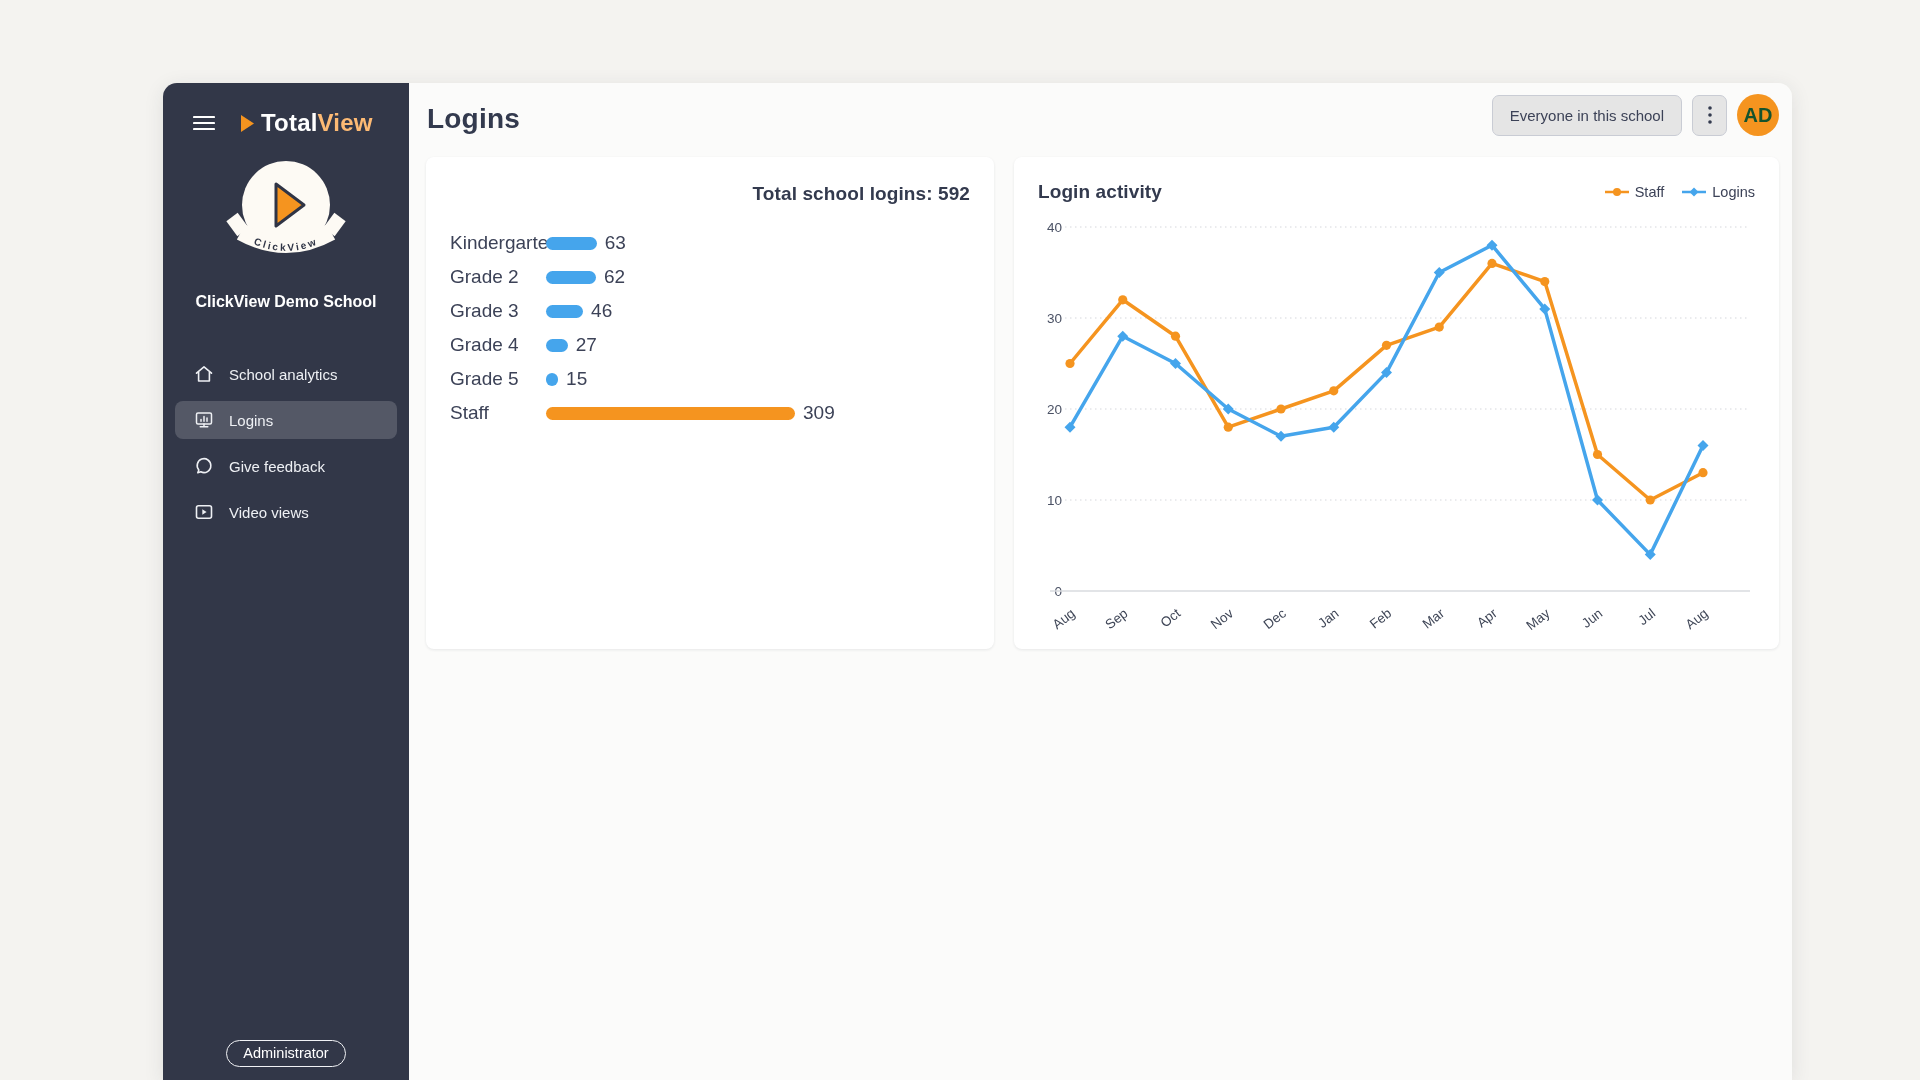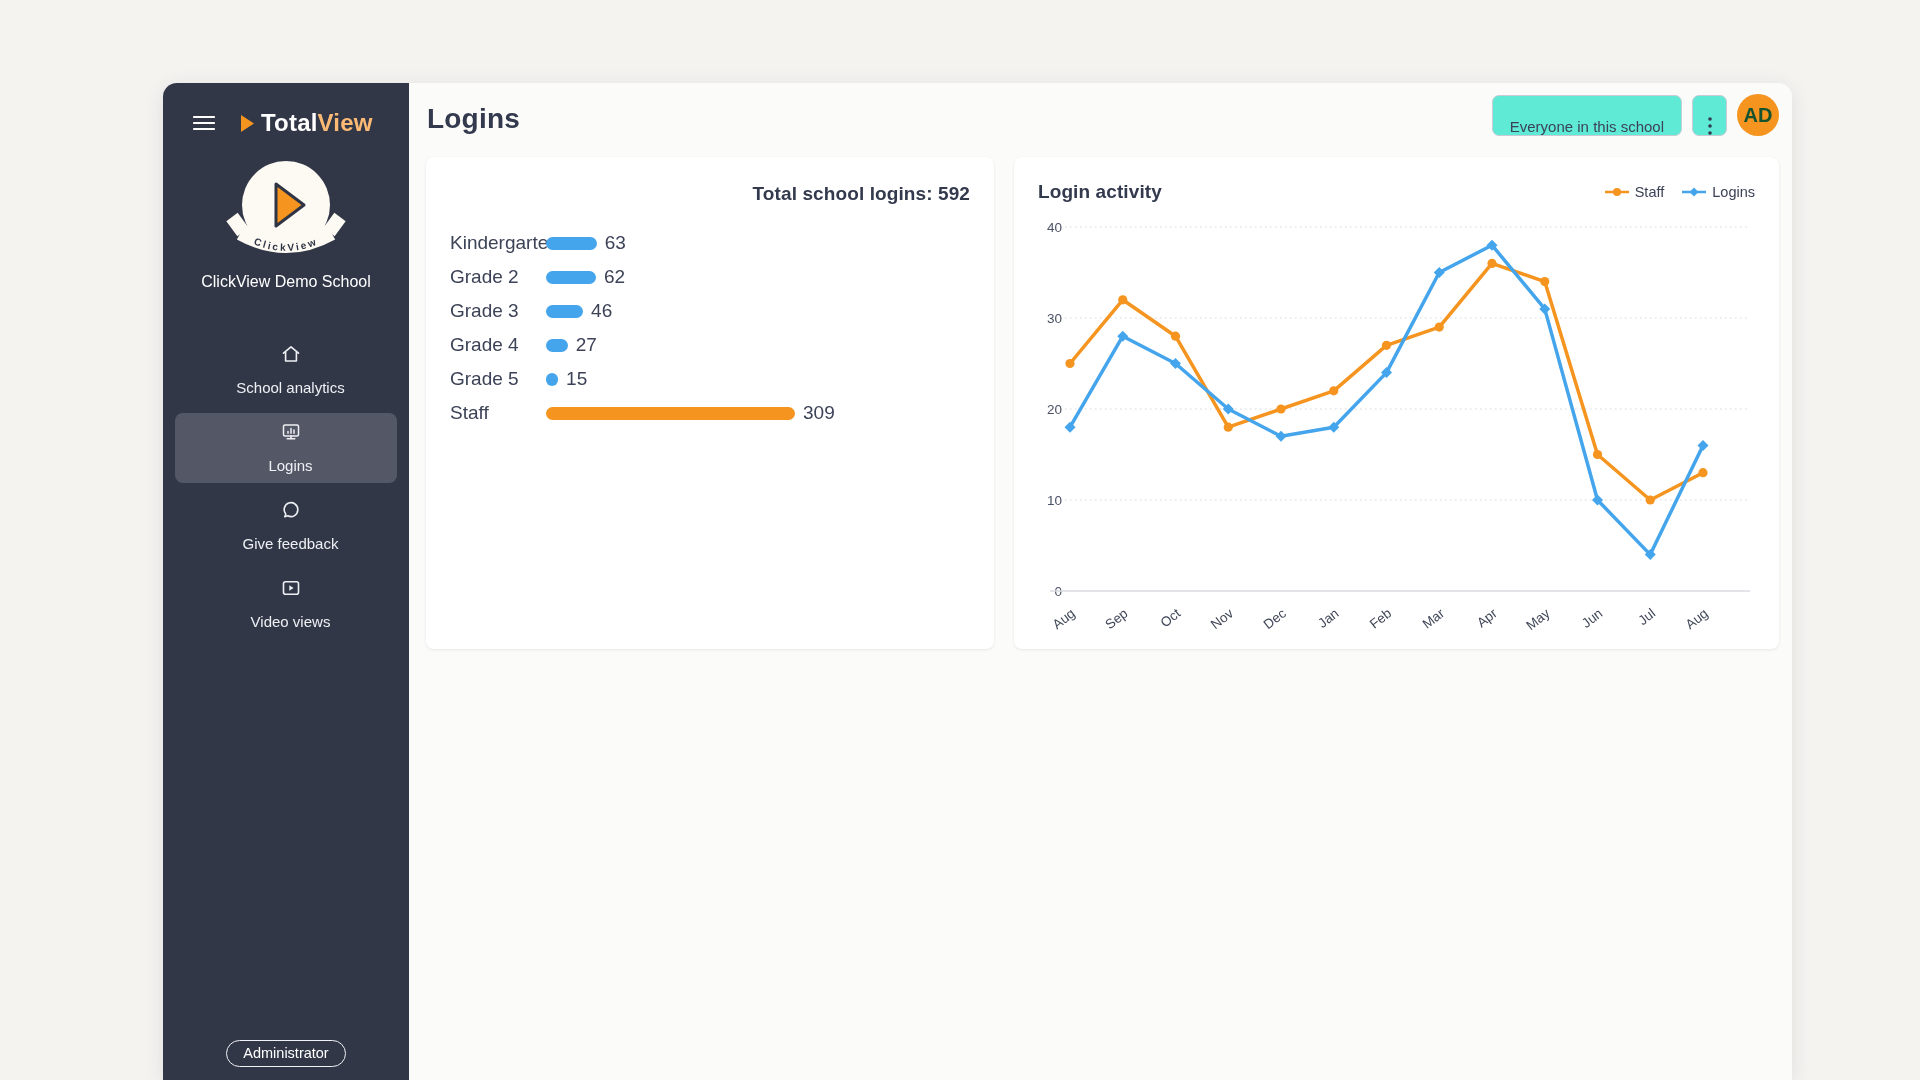--- a/index.html
+++ b/index.html
@@ -17,36 +17,36 @@
   }
   
   .sidebar { width:246px; flex-shrink:0; background:#323748; color:#fff; display:flex; flex-direction:column; }
   .side-top { display:flex; align-items:center; padding:26px 16px 4px 30px; gap:26px; }
   .hamburger { background:none; border:none; padding:0; color:#fff; cursor:pointer; display:flex; }
   .brand { display:flex; align-items:center; gap:7px; }
   .brand-text { font-size:24px; font-weight:bold; letter-spacing:.2px; }
   .brand-click { color:#ffffff; }
   .brand-view { color:#fdba74; }
   .emblem { margin:14px auto 0; width:120px; height:118px; }
-  .school-name { text-align:center; font-size:16px; color:#ffffff; margin-top:0; }
+  .school-name { text-align:center; font-size:16px; color:#ffffff; margin-top:20px;font-weight:bold; }
   .nav { margin:44px 12px 0; display:flex; flex-direction:column; gap:8px; }
   .nav-item { display:flex; align-items:center; gap:15px; padding:9px 10px 9px 19px;
-              border-radius:8px; color:#eef0f4; font-size:15px; cursor:pointer;flex-direction:column; }
+              border-radius:8px; color:#eef0f4; font-size:15px; cursor:pointer; }
   .nav-item.active { background:rgba(255,255,255,.17); }
   .nav-item svg { width:20px; height:20px; flex-shrink:0; }
   .side-spacer { flex:1; }
   .role-badge { align-self:center; margin-bottom:13px; border:1.5px solid #f1f2f5;
                 border-radius:16px; padding:4px 16px 5px; font-size:14.5px; color:#fff; }
   
   .content { flex:1; background:#fbfbfa; padding:11px 13px 0 17px; display:flex; flex-direction:column; }
   .topbar { display:flex; align-items:flex-start; justify-content:space-between; }
   .page-title { font-size:28px; color:#333a4e; margin:9px 0 0 1px; font-weight:600; letter-spacing:.2px; }
   .controls { display:flex; align-items:center; gap:10px; }
-  .btn { background:#5eead4; border:1px solid #c9ccd4; border-radius:7px; height:41px; padding:0 17px;
-         font-size:15px; color:#3c4257; display:flex; align-items:flex-end; gap:10px;
+  .btn { background:#e5e5e5; border:1px solid #c9ccd4; border-radius:7px; height:41px; padding:0 17px;
+         font-size:15px; color:#3c4257; display:flex; align-items:center; gap:10px;
          font-family:"Liberation Sans", sans-serif; cursor:pointer; white-space:nowrap; }
   .btn-icononly { width:35px; padding:0; justify-content:center; }
   .avatar { width:42px; height:42px; border-radius:50%; background:#f5941f; color:#14532d;
             font-size:20px; font-weight:bold; display:flex; align-items:center; justify-content:center; cursor:pointer; }
   
   .cards { display:flex; gap:20px; margin-top:21px; }
   .card { background:#fff; border-radius:8px; box-shadow:0 1px 3px rgba(25,30,45,.09); }
   .card h2 { margin:0; font-size:19px; font-weight:600; color:#333a4e; letter-spacing:.1px;text-align:right; }
   .card-bars { width:568px; height:492px; padding:26px 24px; }
   .card-line { width:765px; height:492px; padding:20px 24px; }

